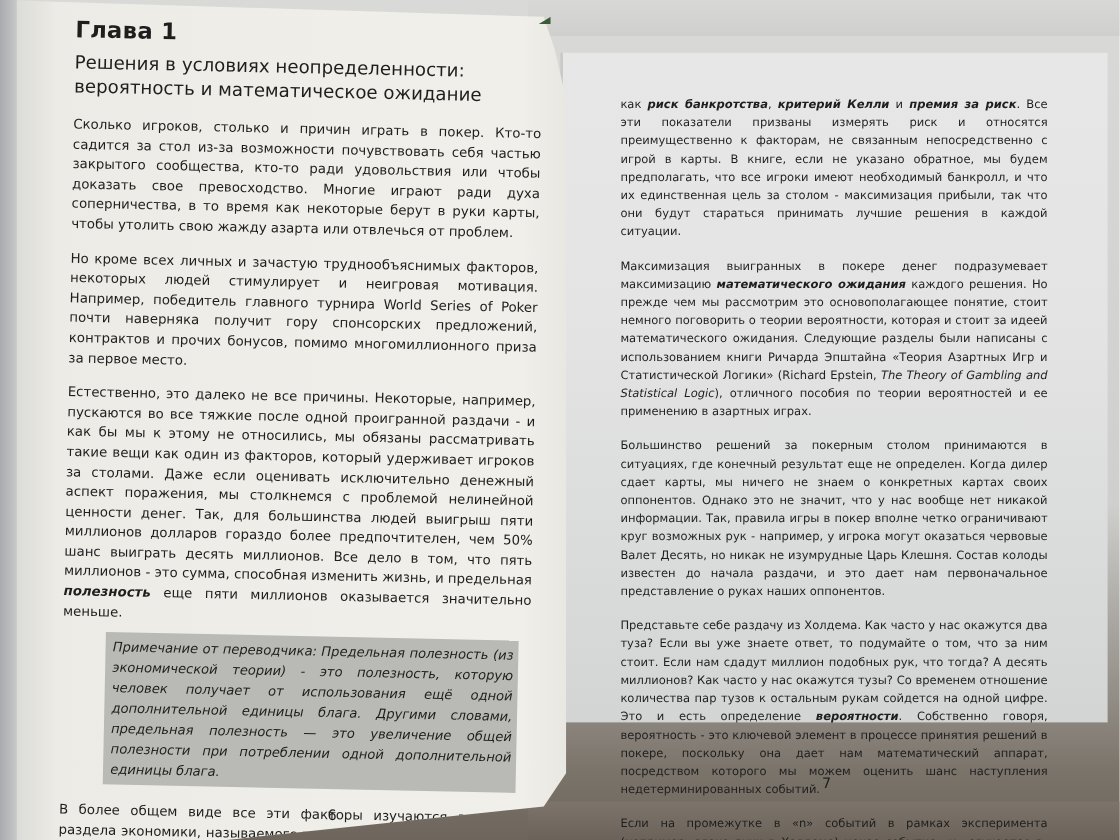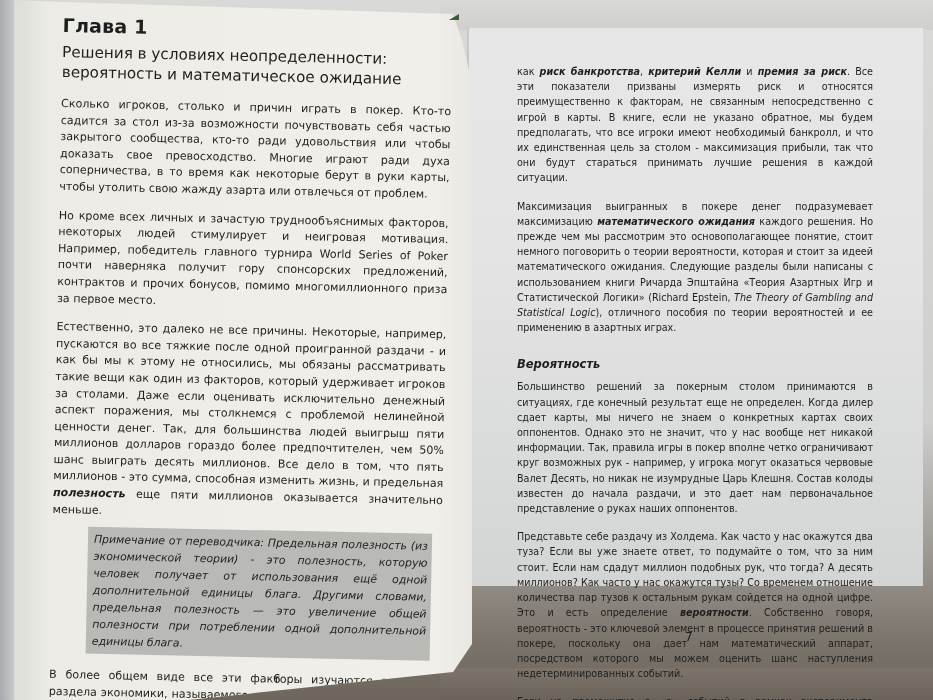--- a/index.html
+++ b/index.html
@@ -51,21 +51,21 @@
     margin: 8px 0 14px 36px; width: 344px;
     background: #b9b9b5;
     font-style: italic; font-size: 10.9px; line-height: 17px;
     padding: 4px 4px 4px 6px; text-align: justify;
   }
   .page-num-left {
     position: absolute; left: 273px; top: 672px; font-size: 12px;
   }
   
   .page-right {
-    position: absolute; left: 467px; top: 28px; width: 456px; height: 558px;
+    position: absolute; left: 467px; top: 44px; width: 456px; height: 558px;
     background: linear-gradient(180deg, #e6e7e6 0%, #e3e4e3 40%, #dadbdb 75%, #d3d4d4 100%);
     border-left: 2px solid #c8c8c6;
   }
   .page-right .content {
     position: absolute; left: 48px; top: 36px; width: 356px;
   }
   .p-right {
     font-size: 9.6px; line-height: 15.2px; text-align: justify; margin-bottom: 13px;
   }
   .p-right i { font-style: italic; }
@@ -82,21 +82,20 @@
 
 <div class="backdrop-top"></div>
 <div class="floor"></div>
 
 <div class="page-right">
   <div class="content">
     <p class="p-right"><span>как </span><b><i>риск банкротства</i></b><span>, </span><b><i>критерий Келли</i></b><span> и </span><b><i>премия за риск</i></b><span>. Все эти показатели призваны измерять риск и относятся преимущественно к факторам, не связанным непосредственно с игрой в карты. В книге, если не указано обратное, мы будем предполагать, что все игроки имеют необходимый банкролл, и что их единственная цель за столом - максимизация прибыли, так что они будут стараться принимать лучшие решения в каждой ситуации.</span></p>
 
     <p class="p-right"><span>Максимизация выигранных в покере денег подразумевает максимизацию </span><b><i>математического ожидания</i></b><span> каждого решения. Но прежде чем мы рассмотрим это основополагающее понятие, стоит немного поговорить о теории вероятности, которая и стоит за идеей математического ожидания. Следующие разделы были написаны с использованием книги Ричарда Эпштайна «Теория Азартных Игр и Статистической Логики» (Richard Epstein, </span><i>The Theory of Gambling and Statistical Logic</i><span>), отличного пособия по теории вероятностей и ее применению в азартных играх.</span></p>
 
-    <div class="section-title">Вероятность</div>
 
     <p class="p-right">Большинство решений за покерным столом принимаются в ситуациях, где конечный результат еще не определен. Когда дилер сдает карты, мы ничего не знаем о конкретных картах своих оппонентов. Однако это не значит, что у нас вообще нет никакой информации. Так, правила игры в покер вполне четко ограничивают круг возможных рук - например, у игрока могут оказаться червовые Валет Десять, но никак не изумрудные Царь Клешня. Состав колоды известен до начала раздачи, и это дает нам первоначальное представление о руках наших оппонентов.</p>
 
     <p class="p-right"><span>Представьте себе раздачу из Холдема. Как часто у нас окажутся два туза? Если вы уже знаете ответ, то подумайте о том, что за ним стоит. Если нам сдадут миллион подобных рук, что тогда? А десять миллионов? Как часто у нас окажутся тузы? Со временем отношение количества пар тузов к остальным рукам сойдется на одной цифре. Это и есть определение </span><b><i>вероятности</i></b><span>. Собственно говоря, вероятность - это ключевой элемент в процессе принятия решений в покере, поскольку она дает нам математический аппарат, посредством которого мы можем оценить шанс наступления недетерминированных событий.</span></p>
 
     <p class="p-right" style="margin-bottom:4px;">Если на промежутке в «n» событий в рамках эксперимента (например, сдача руки в Холдеме) некое событие «x» случается nₓ раз, то говорят, что вероятность (обозначается через «p») наступления события «x» составляет:</p>
 
   </div>
   <div class="page-num-right">7</div>
 </div>

